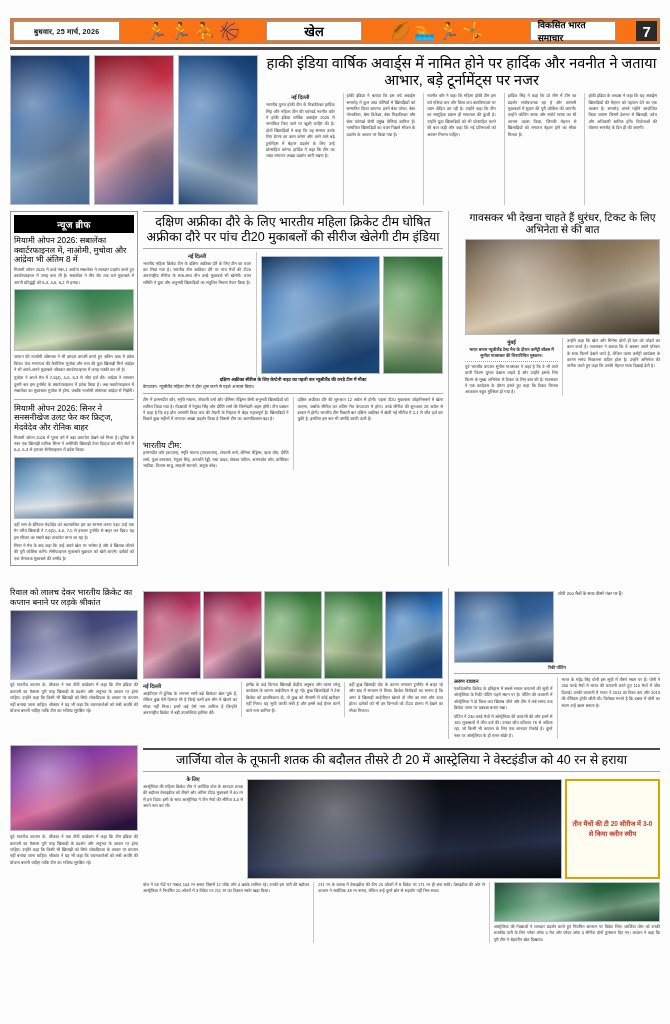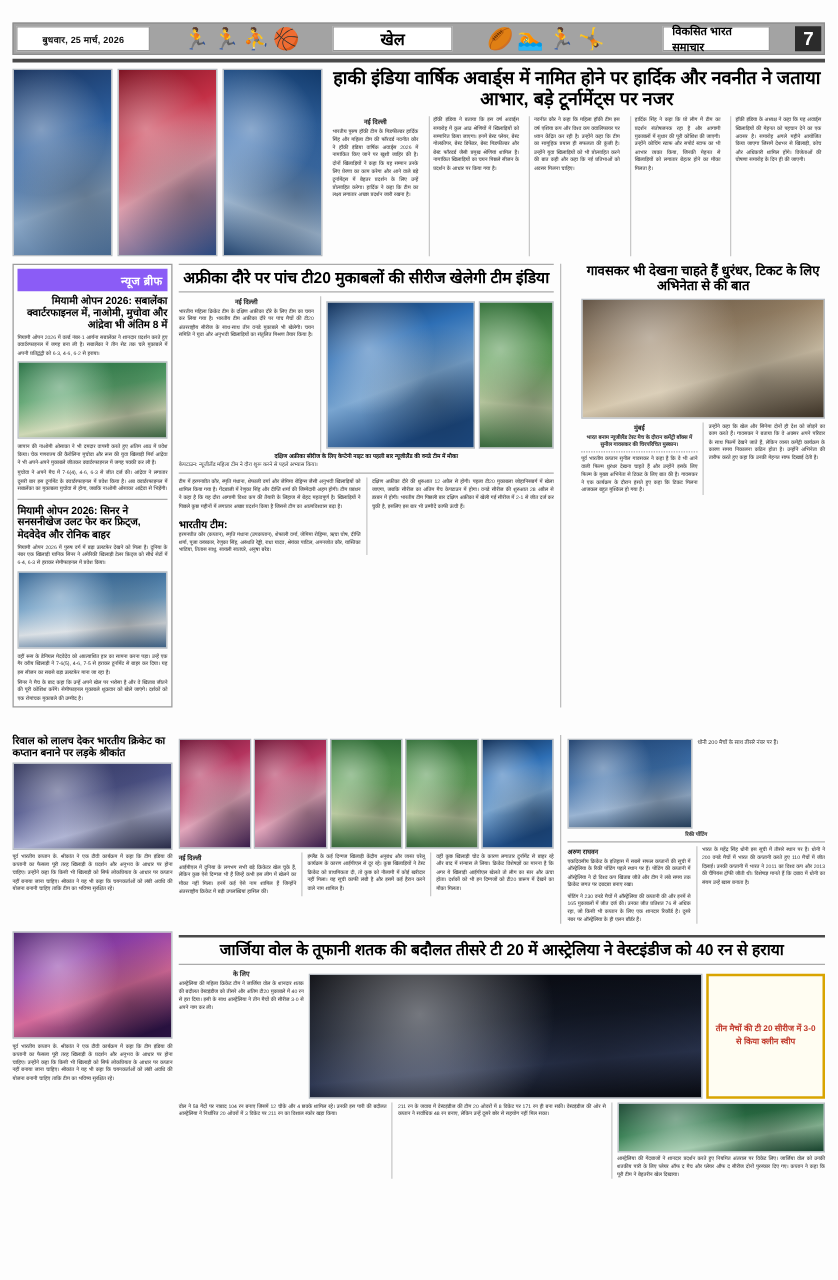--- a/index.html
+++ b/index.html
@@ -18,21 +18,21 @@
     height: 1024px;
     background: #fdfdfd;
     padding: 18px 10px 10px 10px;
   }
 
   
   .masthead {
     display: flex;
     align-items: stretch;
     height: 26px;
-    background: #a3a3a3;
+    background: #f97316;
     border: 1px solid #8d8d8d;
     padding: 2px;
     gap: 20px;
   }
   .mast-date {
     background: #ffffff;
     border: 1px solid #999;
     display: flex; align-items: center; justify-content: center;
     font-size: 7.2px; font-weight: bold; color: #111;
     width: 115px; letter-spacing: .2px;
@@ -56,33 +56,33 @@
     padding: 0 7px; font-size: 9px; font-weight: bold; color: #000;
   }
   .mast-page {
     background: #2b2b2b; color: #fff;
     display: flex; align-items: center; justify-content: center;
     width: 22px; font-size: 15px; font-weight: bold;
   }
   .rule-thick { height: 3px; background: #4a4a4a; margin-top: 3px; }
 
   
-  .hl { color: #000; font-weight: bold; line-height: 1.18; }
+  .hl { color: #000; font-weight: normal; line-height: 1.18; }
   .hl-xl { font-size: 14.5px; text-align: center; }
   .hl-lg { font-size: 12.5px; text-align: center; }
   .hl-md { font-size: 10.5px; text-align: center; }
   .hl-sm { font-size: 8.2px; }
   .byline { font-size: 5.2px; text-align: center; font-weight: bold; color: #222; margin-bottom: 1px; }
   .body-text {
     font-size: 4.05px; line-height: 1.58; text-align: justify;
     color: #2a2a2a; hyphens: auto; word-spacing: .2px;
   }
   .cap { font-size: 4.3px; color: #333; line-height: 1.4; }
   .redbar {
-    background: #8b5cf6; color: #fff; text-align: right;
+    background: #000000; color: #fff; text-align: center;
     font-weight: bold; font-size: 9px; padding: 2.5px 4px;
     letter-spacing: .3px;
   }
   .hr-thin { border-top: 1px solid #aaa; }
   .hr-dot { border-top: 1px dotted #999; }
   .vline { border-left: 1px solid #bdbdbd; }
   .photo {
     background: #cfd6dd; position: relative; overflow: hidden;
     border: 1px solid #b6bcc2;
   }
@@ -225,40 +225,41 @@
       </div>
     </div>
   </div>
 
   <div class="band">
 
     <div class="col-left leftbox">
       <div class="redbar">न्यूज ब्रीफ</div>
 
       <div>
-        <div class="hl hl-sm" style="margin-top:3px;text-align:right;">मियामी ओपन 2026: सबालेंका क्वार्टरफाइनल में, नाओमी, मुचोवा और आंद्रेवा भी अंतिम 8 में</div>
+        <div class="hl hl-sm" style="margin-top:3px;text-align:left;">मियामी ओपन 2026: सबालेंका क्वार्टरफाइनल में, नाओमी, मुचोवा और आंद्रेवा भी अंतिम 8 में</div>
         <div class="body-text" style="margin-top:2px;">मियामी ओपन 2026 में वर्ल्ड नंबर-1 आर्यना सबालेंका ने शानदार प्रदर्शन करते हुए क्वार्टरफाइनल में जगह बना ली है। सबालेंका ने तीन सेट तक चले मुकाबले में अपनी प्रतिद्वंद्वी को 6-3, 4-6, 6-2 से हराया।</div>
         <div class="photo ph-tennis-f news-photo-sm"></div>
         <div class="body-text">जापान की नाओमी ओसाका ने भी दमदार वापसी करते हुए अंतिम आठ में प्रवेश किया। चेक गणराज्य की कैरोलिना मुचोवा और रूस की युवा खिलाड़ी मिर्रा आंद्रेवा ने भी अपने-अपने मुकाबले जीतकर क्वार्टरफाइनल में जगह पक्की कर ली है।</div>
         <div class="body-text" style="margin-top:2px;">मुचोवा ने अपने मैच में 7-6(4), 4-6, 6-3 से जीत दर्ज की। आंद्रेवा ने लगातार दूसरी बार इस टूर्नामेंट के क्वार्टरफाइनल में प्रवेश किया है। अब क्वार्टरफाइनल में सबालेंका का मुकाबला मुचोवा से होगा, जबकि नाओमी ओसाका आंद्रेवा से भिड़ेंगी।</div>
       </div>
 
       <div class="hr-thin" style="margin:4px 0;"></div>
 
       <div>
         <div class="hl hl-sm" style="text-align:left;">मियामी ओपन 2026: सिनर ने सनसनीखेज उलट फेर कर फ्रिट्ज, मेदवेदेव और रोनिक बाहर</div>
         <div class="body-text" style="margin-top:2px;">मियामी ओपन 2026 में पुरुष वर्ग में बड़ा उलटफेर देखने को मिला है। दुनिया के नंबर एक खिलाड़ी यानिक सिनर ने अमेरिकी खिलाड़ी टेलर फ्रिट्ज को सीधे सेटों में 6-4, 6-3 से हराकर सेमीफाइनल में प्रवेश किया।</div>
         <div class="photo ph-tennis-m news-photo-sm"></div>
         <div class="body-text">वहीं रूस के डेनियल मेदवेदेव को अप्रत्याशित हार का सामना करना पड़ा। उन्हें एक गैर वरीय खिलाड़ी ने 7-6(5), 4-6, 7-5 से हराकर टूर्नामेंट से बाहर कर दिया। यह इस सीजन का सबसे बड़ा उलटफेर माना जा रहा है।</div>
         <div class="body-text" style="margin-top:2px;">सिनर ने मैच के बाद कहा कि उन्हें अपने खेल पर भरोसा है और वे खिताब जीतने की पूरी कोशिश करेंगे। सेमीफाइनल मुकाबले शुक्रवार को खेले जाएंगे। दर्शकों को एक रोमांचक मुकाबले की उम्मीद है।</div>
       </div>
     </div>
 
     <div class="col-mid">
       <div class="hr-thin" style="margin-bottom:3px;"></div>
+      <div class="hl hl-lg">दक्षिण अफ्रीका दौरे के लिए भारतीय महिला क्रिकेट टीम घोषित</div>
       <div class="hl hl-lg" style="margin-top:0;">अफ्रीका दौरे पर पांच टी20 मुकाबलों की सीरीज खेलेगी टीम इंडिया</div>
       <div class="hr-thin" style="margin:3px 0;"></div>
 
       <div style="display:flex;gap:5px;">
         <div style="width:108px;">
           <div class="byline">नई दिल्ली</div>
           <div class="body-text">भारतीय महिला क्रिकेट टीम के दक्षिण अफ्रीका दौरे के लिए टीम का चयन कर लिया गया है। भारतीय टीम अफ्रीका दौरे पर पांच मैचों की टी20 अंतरराष्ट्रीय सीरीज के साथ-साथ तीन वनडे मुकाबले भी खेलेगी। चयन समिति ने युवा और अनुभवी खिलाड़ियों का संतुलित मिश्रण तैयार किया है।</div>
         </div>
         <div style="flex:1;border-left:1px solid #c8c8c8;padding-left:4px;">
           <div class="mid-photo-row">
@@ -268,21 +269,21 @@
         </div>
       </div>
 
       <div class="sub-cap">दक्षिण अफ्रीका सीरीज के लिए केप्टेनी नाइट का पहली बार न्यूजीलैंड की वनडे टीम में मौका</div>
       <div class="cap" style="margin-top:1px;">केपटाउन: न्यूजीलैंड महिला टीम ने दौरा शुरू करने से पहले अभ्यास किया।</div>
       <div class="hr-thin" style="margin:3px 0;"></div>
 
       <div class="mid-cols">
         <div>
           <div class="body-text">टीम में हरमनप्रीत कौर, स्मृति मंधाना, शेफाली वर्मा और जेमिमा रोड्रिग्स जैसी अनुभवी खिलाड़ियों को शामिल किया गया है। गेंदबाजी में रेणुका सिंह और दीप्ति शर्मा की जिम्मेदारी अहम होगी। टीम प्रबंधन ने कहा है कि यह दौरा आगामी विश्व कप की तैयारी के लिहाज से बेहद महत्वपूर्ण है। खिलाड़ियों ने पिछले कुछ महीनों में लगातार अच्छा प्रदर्शन किया है जिससे टीम का आत्मविश्वास बढ़ा है।</div>
-          <div class="hl hl-sm" style="margin-top:7px;">भारतीय टीम:</div>
+          <div class="hl hl-sm" style="margin-top:18px;">भारतीय टीम:</div>
           <div class="body-text">हरमनप्रीत कौर (कप्तान), स्मृति मंधाना (उपकप्तान), शेफाली वर्मा, जेमिमा रोड्रिग्स, ऋचा घोष, दीप्ति शर्मा, पूजा वस्त्रकार, रेणुका सिंह, अरुंधति रेड्डी, राधा यादव, श्रेयंका पाटिल, अमनजोत कौर, यास्तिका भाटिया, तितास साधु, सायली सातघरे, अनुषा बरेड।</div>
         </div>
         <div>
           <div class="body-text">दक्षिण अफ्रीका दौरे की शुरुआत 12 अप्रैल से होगी। पहला टी20 मुकाबला जोहानिसबर्ग में खेला जाएगा, जबकि सीरीज का अंतिम मैच केपटाउन में होगा। वनडे सीरीज की शुरुआत 28 अप्रैल से डरबन में होगी। भारतीय टीम पिछली बार दक्षिण अफ्रीका में खेली गई सीरीज में 2-1 से जीत दर्ज कर चुकी है, इसलिए इस बार भी उम्मीदें काफी ऊंची हैं।</div>
         </div>
       </div>
     </div>
 
     <div class="col-right vline" style="padding-left:16px;">
       <div class="hl hl-md">गावसकर भी देखना चाहते हैं धुरंधर, टिकट के लिए अभिनेता से की बात</div>

